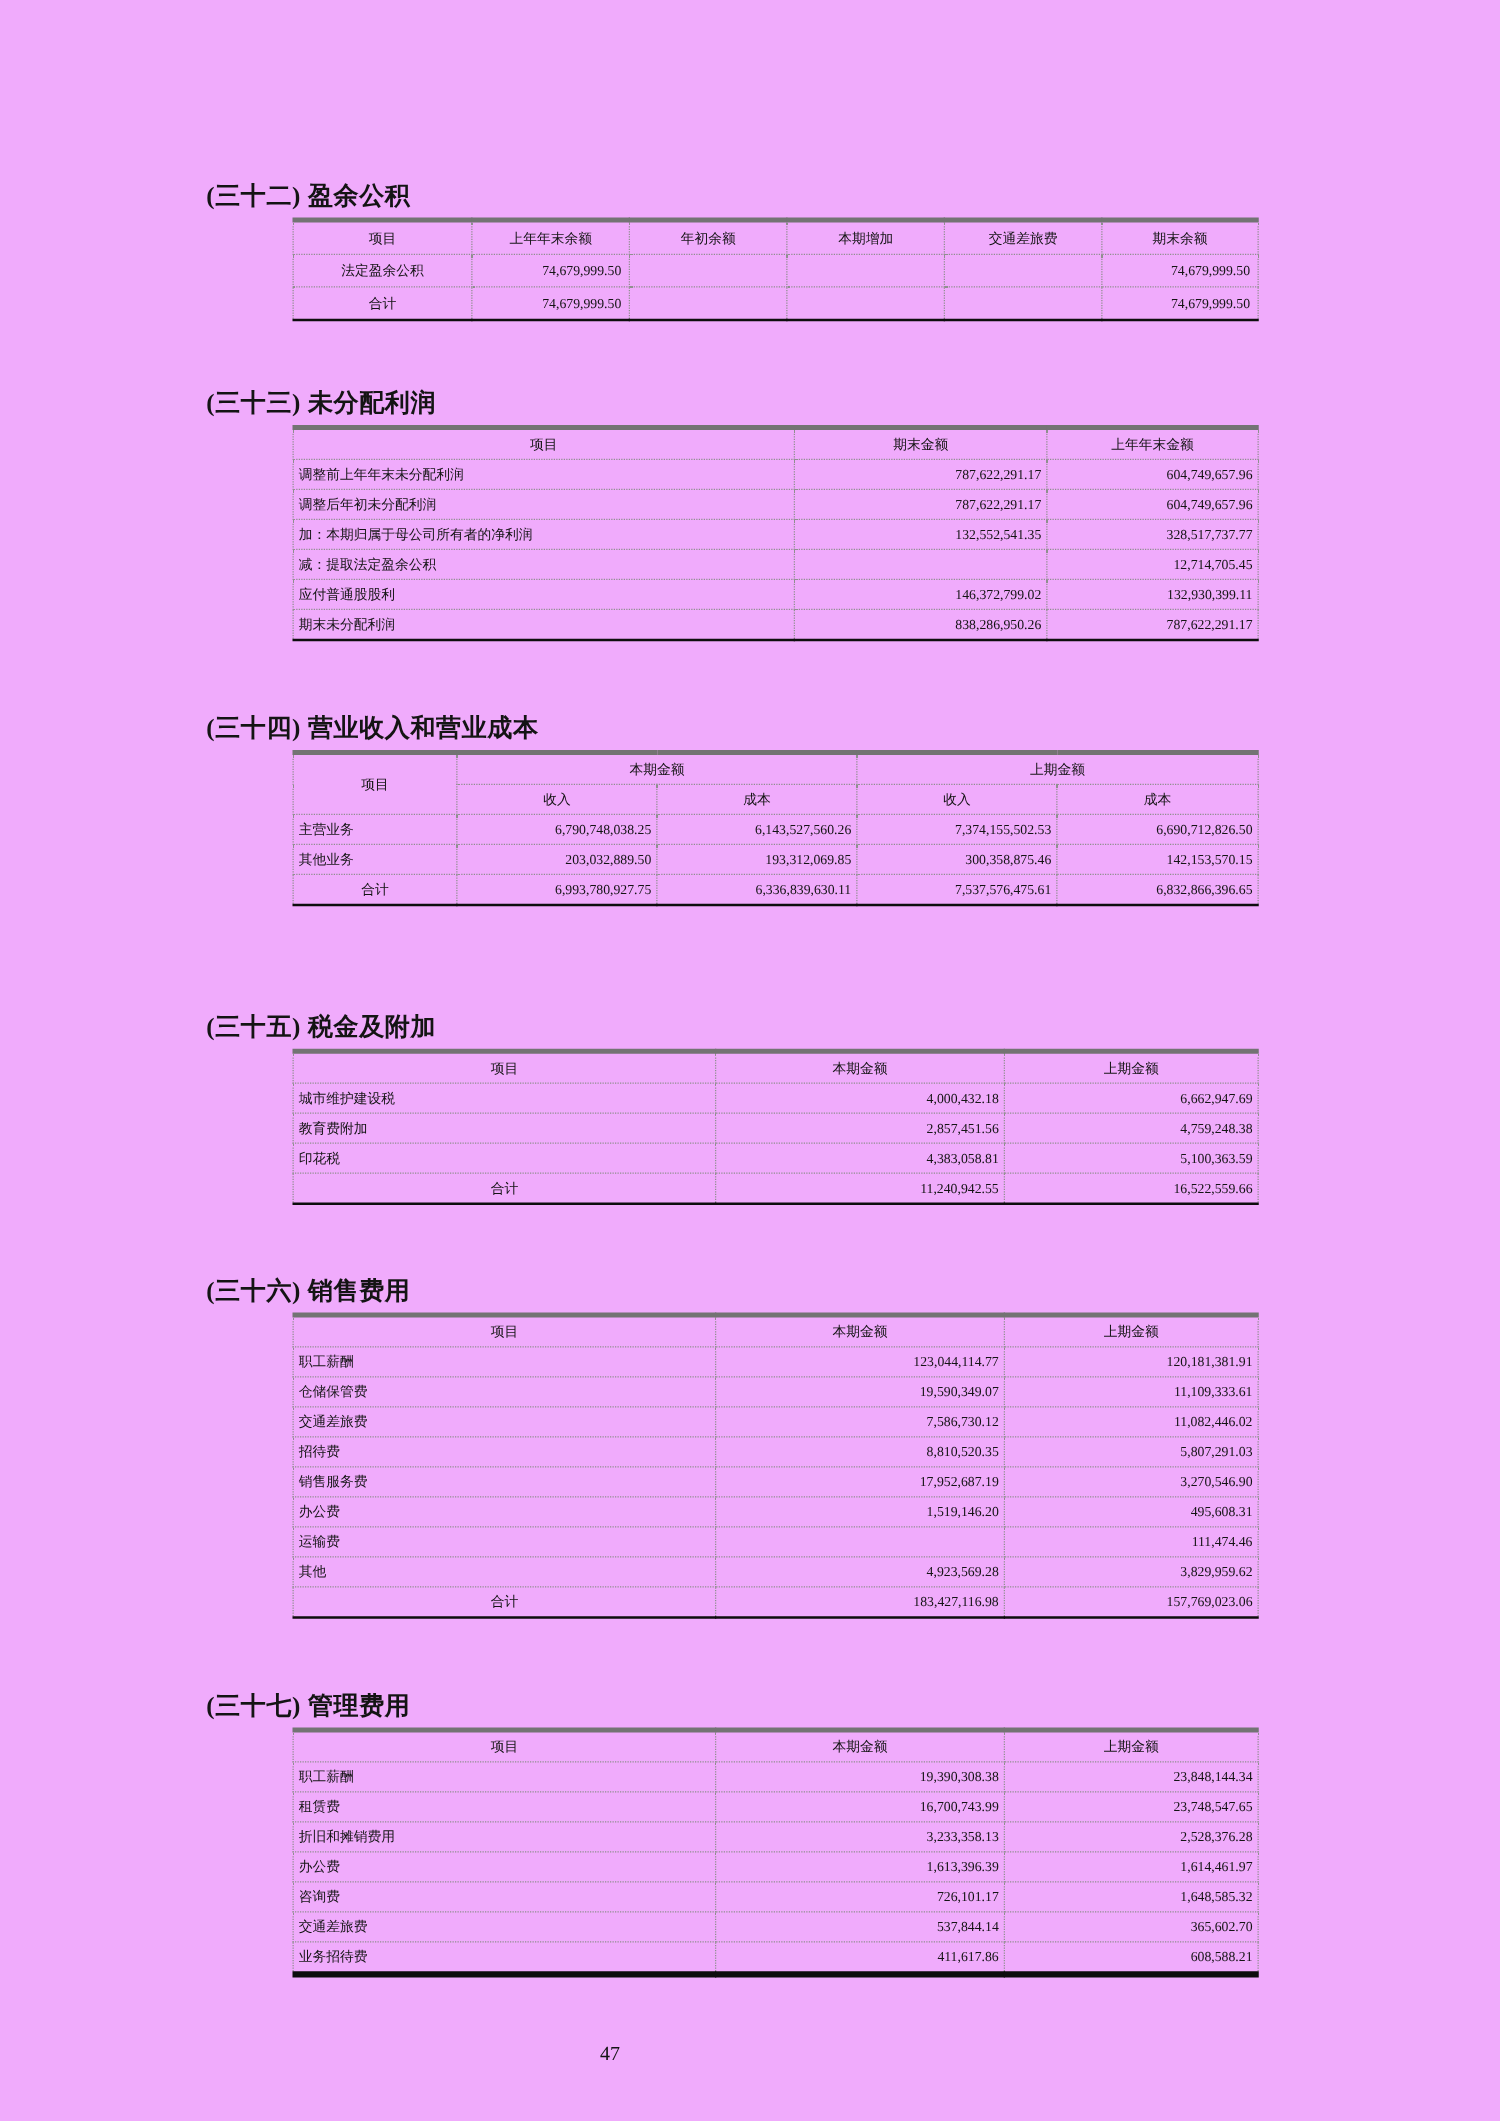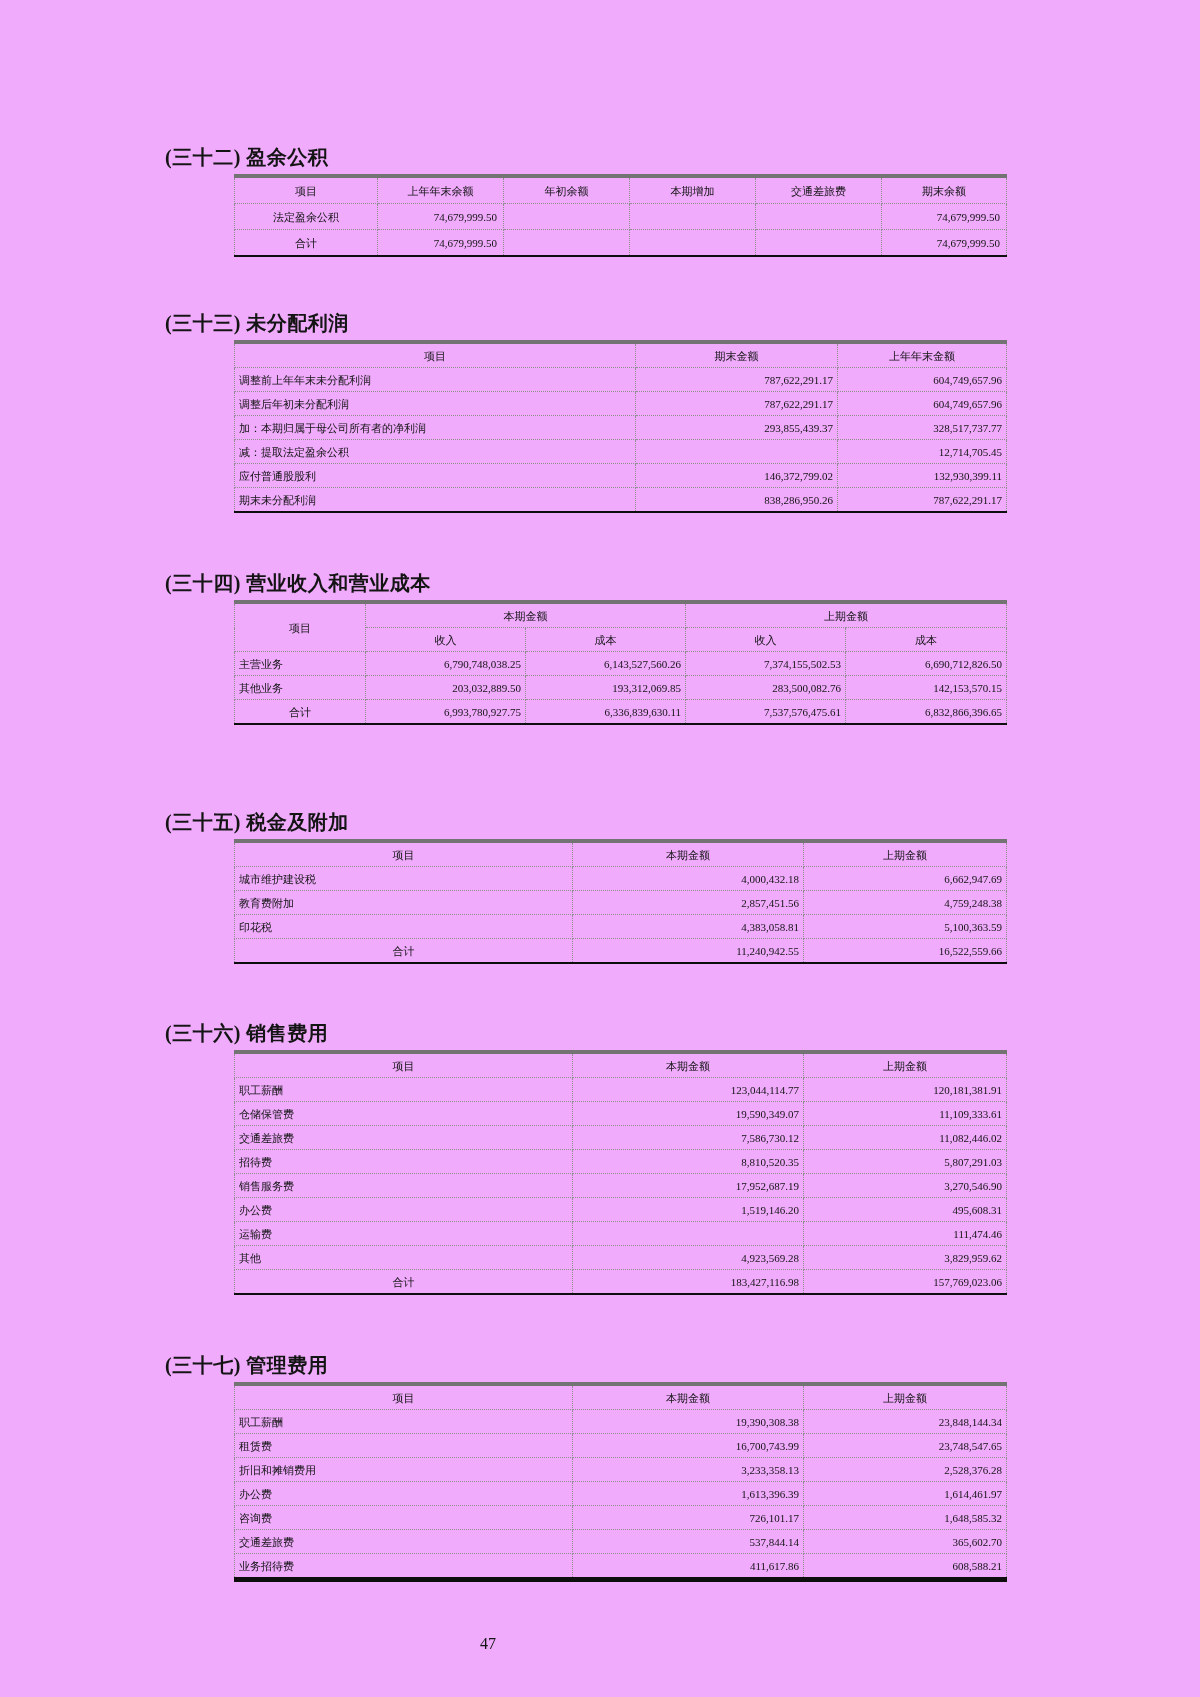--- a/index.html
+++ b/index.html
@@ -107,21 +107,21 @@
           <td class="num">787,622,291.17</td>
           <td class="num">604,749,657.96</td>
         </tr>
         <tr>
           <td class="item">调整后年初未分配利润</td>
           <td class="num">787,622,291.17</td>
           <td class="num">604,749,657.96</td>
         </tr>
         <tr>
           <td class="item">加：本期归属于母公司所有者的净利润</td>
-          <td class="num">293,855,439.37</td>
+          <td class="num">132,552,541.35</td>
           <td class="num">328,517,737.77</td>
         </tr>
         <tr>
           <td class="item">减：提取法定盈余公积</td>
           <td class="num"></td>
           <td class="num">12,714,705.45</td>
         </tr>
         <tr>
           <td class="item indent">应付普通股股利</td>
           <td class="num">146,372,799.02</td>
@@ -162,21 +162,21 @@
           <td class="item">主营业务</td>
           <td class="num">6,790,748,038.25</td>
           <td class="num">6,143,527,560.26</td>
           <td class="num">7,374,155,502.53</td>
           <td class="num">6,690,712,826.50</td>
         </tr>
         <tr>
           <td class="item">其他业务</td>
           <td class="num">203,032,889.50</td>
           <td class="num">193,312,069.85</td>
-          <td class="num">283,500,082.76</td>
+          <td class="num">300,358,875.46</td>
           <td class="num">142,153,570.15</td>
         </tr>
         <tr>
           <td class="ctr">合计</td>
           <td class="num">6,993,780,927.75</td>
           <td class="num">6,336,839,630.11</td>
           <td class="num">7,537,576,475.61</td>
           <td class="num">6,832,866,396.65</td>
         </tr>
       </tbody>

